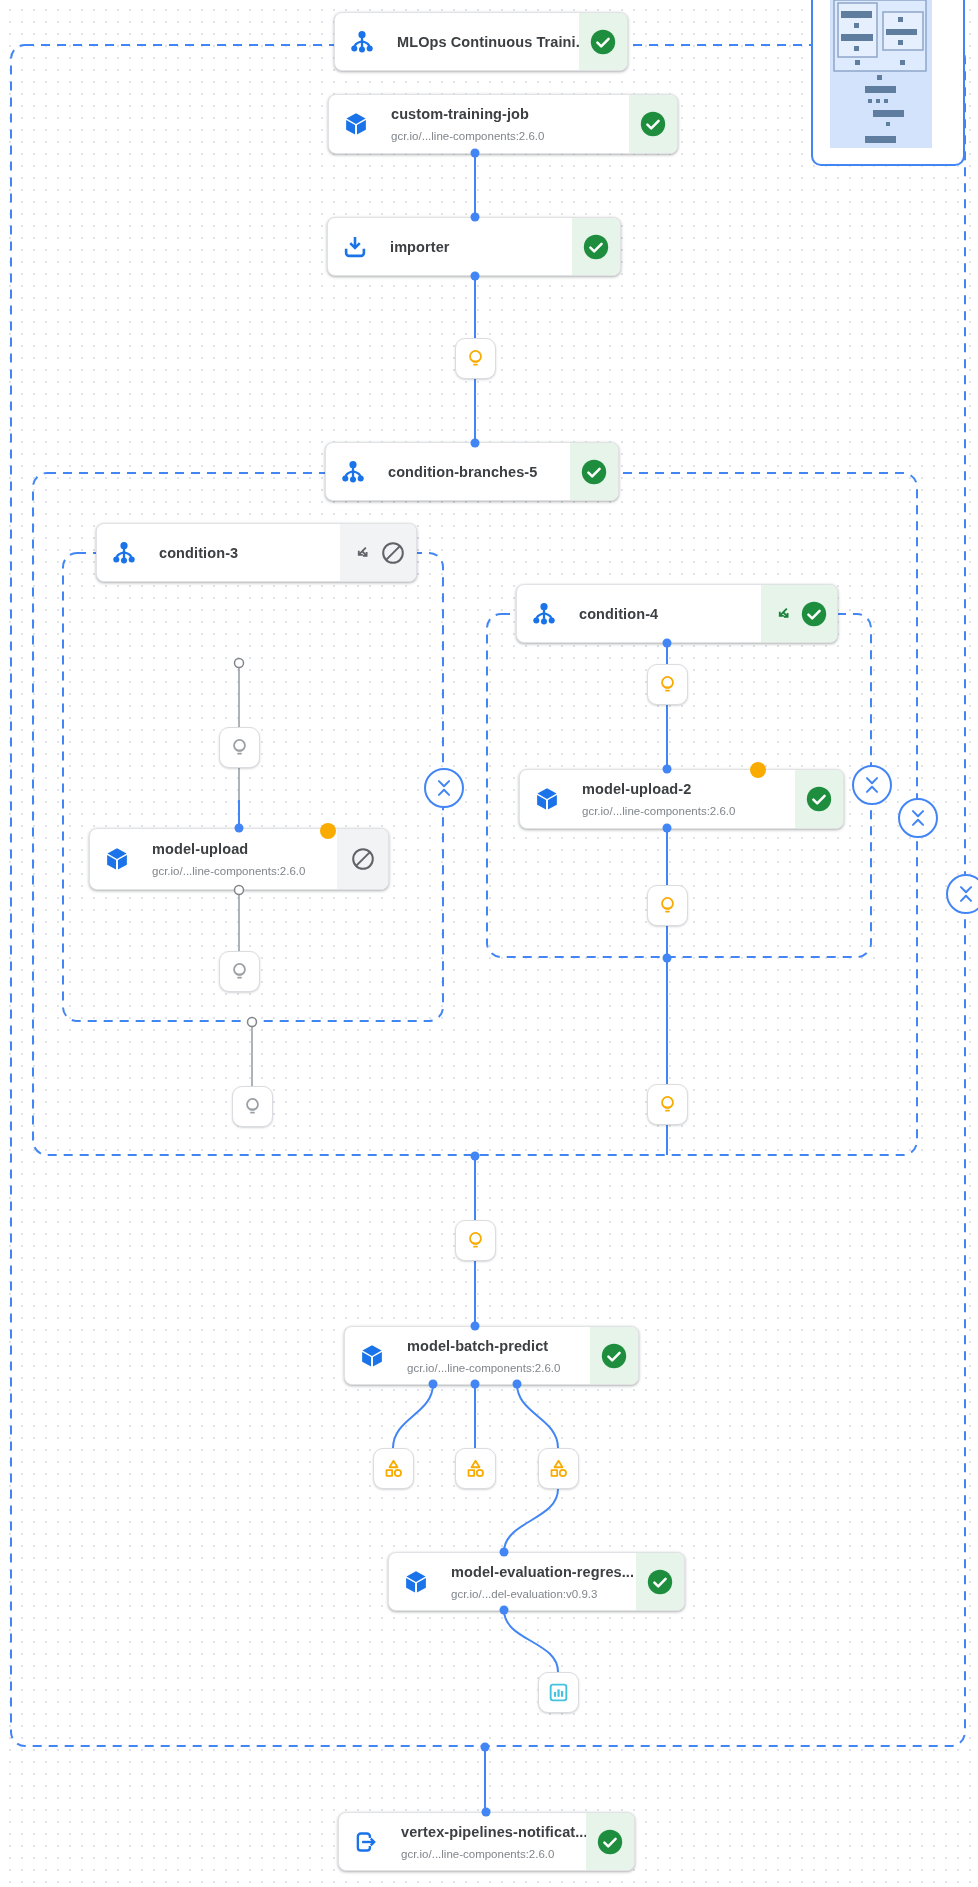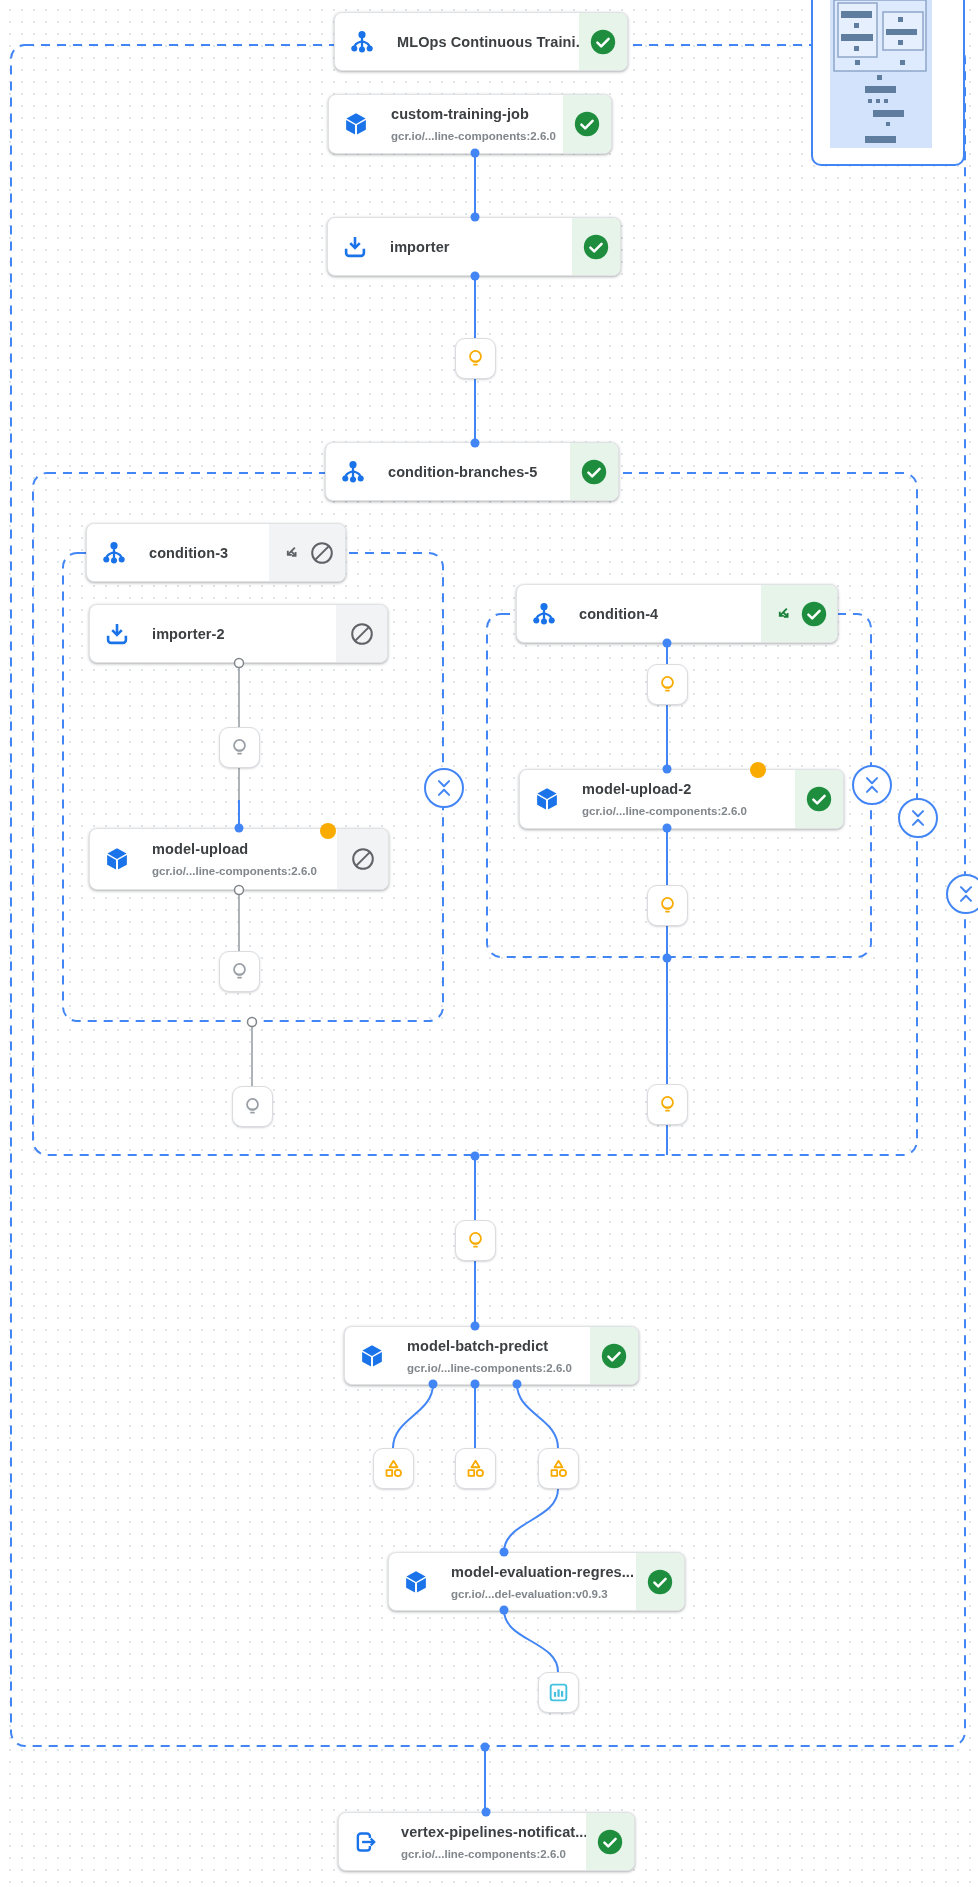--- a/index.html
+++ b/index.html
@@ -9,21 +9,21 @@
     background-size:12px 12px;background-position:4px 4px;}
   svg.layer{position:absolute;left:0;top:0;z-index:1;}
   svg.dots{position:absolute;left:0;top:0;z-index:3;pointer-events:none;}
   .node{position:absolute;background:#fff;border:1px solid #e0e2e6;border-radius:8px;
     box-shadow:0 1px 2px rgba(60,64,67,.25),0 1px 3px 1px rgba(60,64,67,.12);
     display:flex;align-items:center;z-index:2;box-sizing:border-box;}
   .nicon{width:26px;height:26px;margin-left:14px;flex:none;color:#1a73e8;}
   .nicon svg{width:26px;height:26px;display:block;}
   .ntext{margin-left:22px;min-width:0;}
   .ntitle{font-size:14.5px;font-weight:600;color:#3c4043;letter-spacing:.1px;white-space:nowrap;}
-  .nsub{font-size:11.5px;color:#80868b;margin-top:8px;white-space:nowrap;font-weight:bold;}
+  .nsub{font-size:11.5px;color:#80868b;margin-top:8px;white-space:nowrap;}
   .nstatus{margin-left:auto;align-self:stretch;display:flex;align-items:center;justify-content:center;
     gap:7px;border-radius:0 7px 7px 0;flex:none;}
   .nstatus.green{background:#e6f4ea;}
   .nstatus.gray{background:#f1f3f4;}
   .w48{width:48px;}.w51{width:51px;}.w76{width:76px;}
   .big{width:26px;height:26px;display:block;}
   .sm{width:22px;height:22px;display:block;}
   .split-gray{color:#5f6368;}.split-green{color:#188038;}.block-gray{color:#5f6368;}
   .art{position:absolute;width:41px;height:41px;background:#fff;border:1px solid #dadce0;border-radius:10px;
     box-shadow:0 1px 2px rgba(60,64,67,.22);display:flex;align-items:center;justify-content:center;z-index:2;box-sizing:border-box;}
@@ -172,21 +172,21 @@
     <div class="ntext">
         <div class="ntitle">MLOps Continuous Traini...</div>
       </div>
     <div class="nstatus green w48">
         <svg class="big">
           <use href="#i-check"></use>
         </svg>
       </div>
   </div>
 
-  <div class="node" style="left:328px;top:94px;width:284px;height:60px">
+  <div class="node" style="left:328px;top:94px;width:350px;height:60px">
     <span class="nicon">
         <svg>
           <use href="#i-cube"></use>
         </svg>
       </span>
     <div class="ntext">
       <div class="ntitle">custom-training-job</div>
       <div class="nsub">gcr.io/...line-components:2.6.0</div>
     </div>
     <div class="nstatus green w48">
@@ -221,54 +221,39 @@
     <div class="ntext">
         <div class="ntitle">condition-branches-5</div>
       </div>
     <div class="nstatus green w48">
         <svg class="big">
           <use href="#i-check"></use>
         </svg>
       </div>
   </div>
 
-  <div class="node" style="left:86px;top:523px;width:260px;height:59px">
+  <div class="node" style="left:96px;top:523px;width:321px;height:59px">
     <span class="nicon">
         <svg>
           <use href="#i-dag"></use>
         </svg>
       </span>
     <div class="ntext">
         <div class="ntitle">condition-3</div>
       </div>
     <div class="nstatus gray w76">
       <svg class="sm split-gray">
           <use href="#i-split"></use>
         </svg>
       <svg class="big block-gray">
           <use href="#i-block"></use>
         </svg>
     </div>
   </div>
 
-  <div class="node" style="left:89px;top:604px;width:299px;height:59px">
-    <span class="nicon">
-        <svg>
-          <use href="#i-download"></use>
-        </svg>
-      </span>
-    <div class="ntext">
-        <div class="ntitle">importer-2</div>
-      </div>
-    <div class="nstatus gray w51">
-        <svg class="big block-gray">
-          <use href="#i-block"></use>
-        </svg>
-      </div>
-  </div>
 
   <div class="node" style="left:89px;top:828px;width:300px;height:62px">
     <span class="nicon">
         <svg>
           <use href="#i-cube"></use>
         </svg>
       </span>
     <div class="ntext">
       <div class="ntitle">model-upload</div>
       <div class="nsub">gcr.io/...line-components:2.6.0</div>

